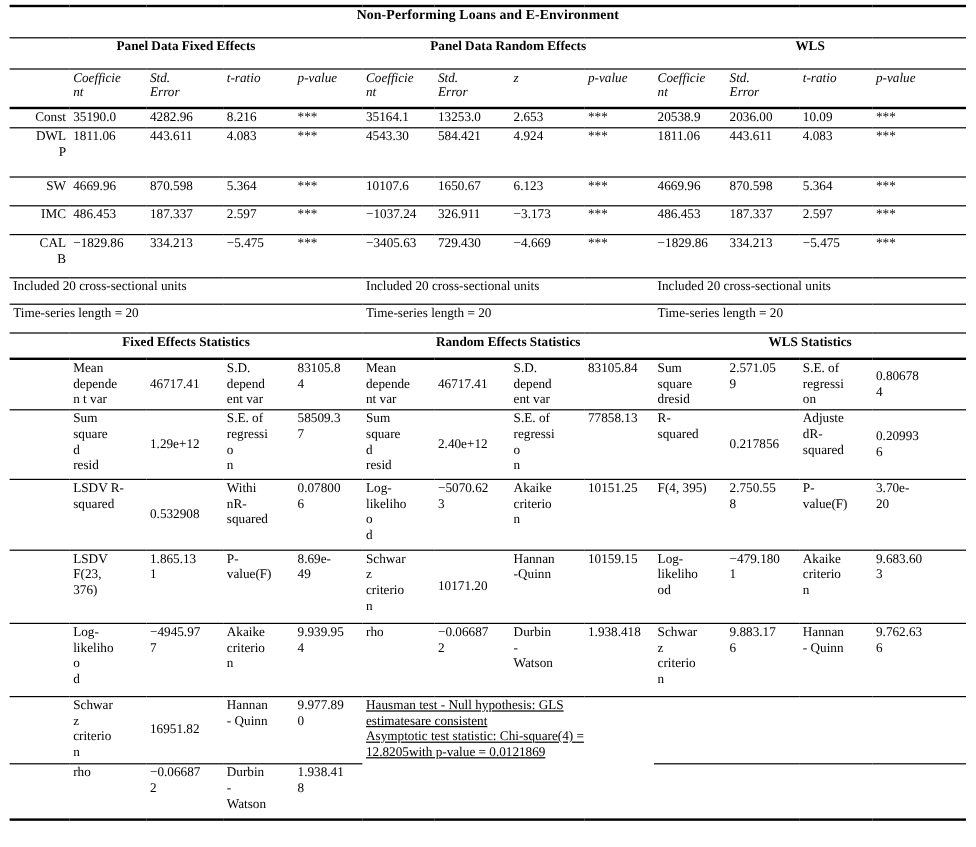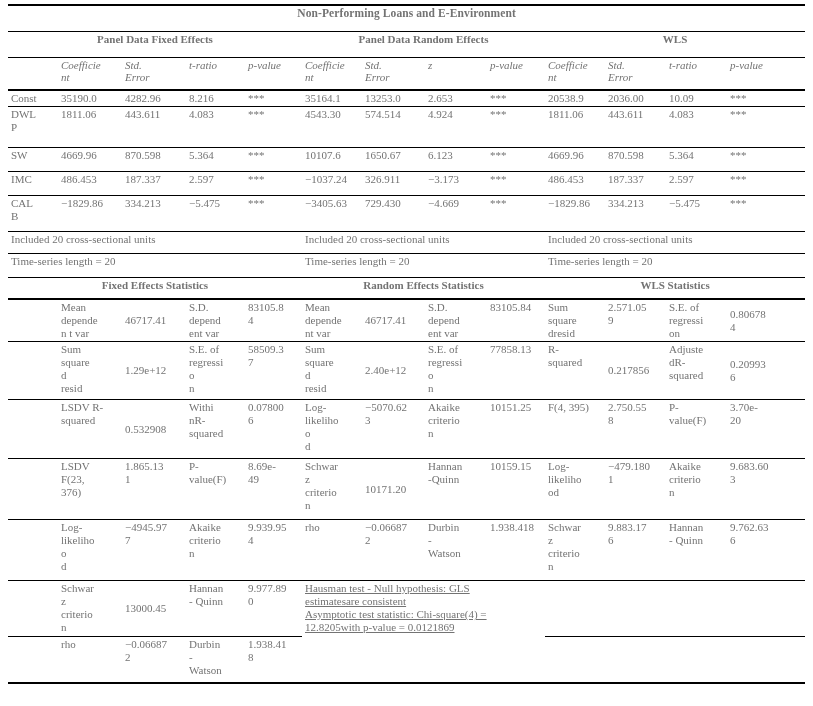--- a/index.html
+++ b/index.html
@@ -1,26 +1,26 @@
 <!DOCTYPE html>
 <html><head>
 <meta charset="utf-8">
 <style>
   html,body{margin:0;padding:0;background:#ffffff;}
-  .page{width:813px;height:706px;background:#fff;font-family:"Liberation Serif",serif;color:#737373;overflow:hidden;}
+  .page{width:813px;height:706px;background:#fff;font-family:"Liberation Serif",serif;color:#000000;overflow:hidden;}
   table.results{border-collapse:collapse;table-layout:fixed;width:797px;margin:4px 0 0 8px;
     border-top:2.4px solid #000;border-bottom:2.6px solid #000;font-size:11px;line-height:1.18;}
   td{padding:1px 3px;vertical-align:top;white-space:pre-line;overflow:hidden;}
   tr.rb > td{border-bottom:1.4px solid #000;}
   tr.rbt > td{border-bottom:2.2px solid #000;margin-top:32px;}
   td.nob{border-bottom:none !important;text-decoration:underline;}
   .ctr{text-align:center;font-weight:bold;}
   .ttl{font-size:11.5px;letter-spacing:.1px;}
   .num{text-align:left;}
-  .lbl{text-align:left;margin-left:24px;}
+  .lbl{text-align:right;margin-left:24px;}
   tr.ital td{font-style:italic;}
   td.vm{vertical-align:middle;}
   td.haus{vertical-align:top;}
 </style>
 </head>
 <body>
 
 <div class="page">
 <table class="results">
 <colgroup>
@@ -89,21 +89,21 @@
 </tr>
 
 <tr class="rb" style="height:41px">
   <td class="lbl">DWL
 P</td>
   <td class="num">1811.06</td>
   <td class="num">443.611</td>
   <td class="num">4.083</td>
   <td class="num">***</td>
   <td class="num">4543.30</td>
-  <td class="num">574.514</td>
+  <td class="num">584.421</td>
   <td class="num">4.924</td>
   <td class="num">***</td>
   <td class="num">1811.06</td>
   <td class="num">443.611</td>
   <td class="num">4.083</td>
   <td class="num">***</td>
 </tr>
 
 <tr class="rb" style="height:24px">
   <td class="lbl">SW</td>
@@ -327,21 +327,21 @@
   <td>9.762.63
 6</td>
 </tr>
 
 <tr class="rb" style="height:56px">
   <td></td>
   <td>Schwar
 z
 criterio
 n</td>
-  <td class="vm">13000.45</td>
+  <td class="vm">16951.82</td>
   <td>Hannan
 - Quinn</td>
   <td>9.977.89
 0</td>
   <td colspan="4" rowspan="2" class="haus nob">Hausman test - Null hypothesis: GLS
 estimatesare consistent
 Asymptotic test statistic: Chi-square(4) =
 12.8205with p-value = 0.0121869</td>
   <td colspan="4"></td>
 </tr>

